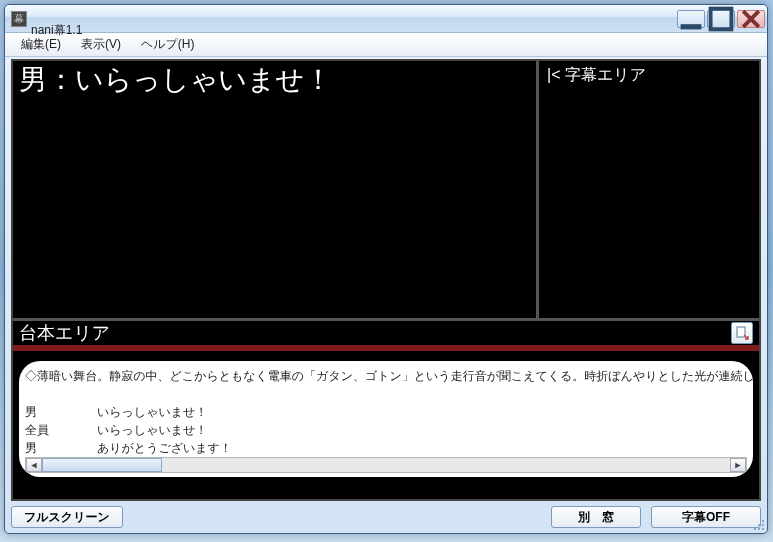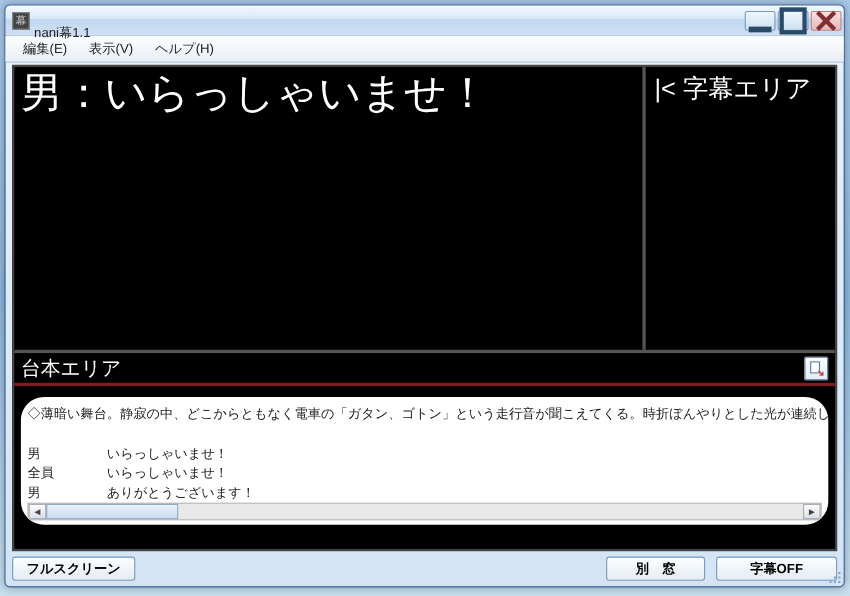--- a/index.html
+++ b/index.html
@@ -36,28 +36,28 @@
 }
 .menuitem { padding: 3px 10px; cursor: default; }
 
 .inner {
   position: absolute; left: 6px; right: 6px; top: 54px; bottom: 32px;
   background: #000; border: 2px solid #444;
 }
 .top-row { display: flex; height: 260px; border-bottom: 3px solid #555; }
 .subtitle-main {
   flex: 1; border-right: 3px solid #555; color: #fff;
-  font-size: 38px; padding: 2px 6px; line-height: 1.2;
+  font-size: 28px; padding: 2px 6px; line-height: 1.2;
 }
 .subtitle-side {
-  width: 172px; color: #fff; font-size: 23px; padding: 4px 8px;
+  width: 220px; color: #fff; font-size: 16px; padding: 4px 8px;
 }
 .script-header {
   height: 30px; display: flex; align-items: center; color: #fff;
-  font-size: 18px; padding: 0 6px; border-bottom: 3px solid #7f1d1d;
+  font-size: 18px; padding: 0 6px; border-bottom: 6px solid #7f1d1d;
 }
 .script-header span { flex: 1; }
 .page-btn {
   width: 22px; height: 22px; background: linear-gradient(180deg,#fdfdfd,#e4ecf4);
   border: 1px solid #7a9ac0; border-radius: 2px; display:flex;align-items:center;justify-content:center;
   cursor: default;
 }
 .page-btn svg { width:14px; height:14px; }
 
 .script-body {

